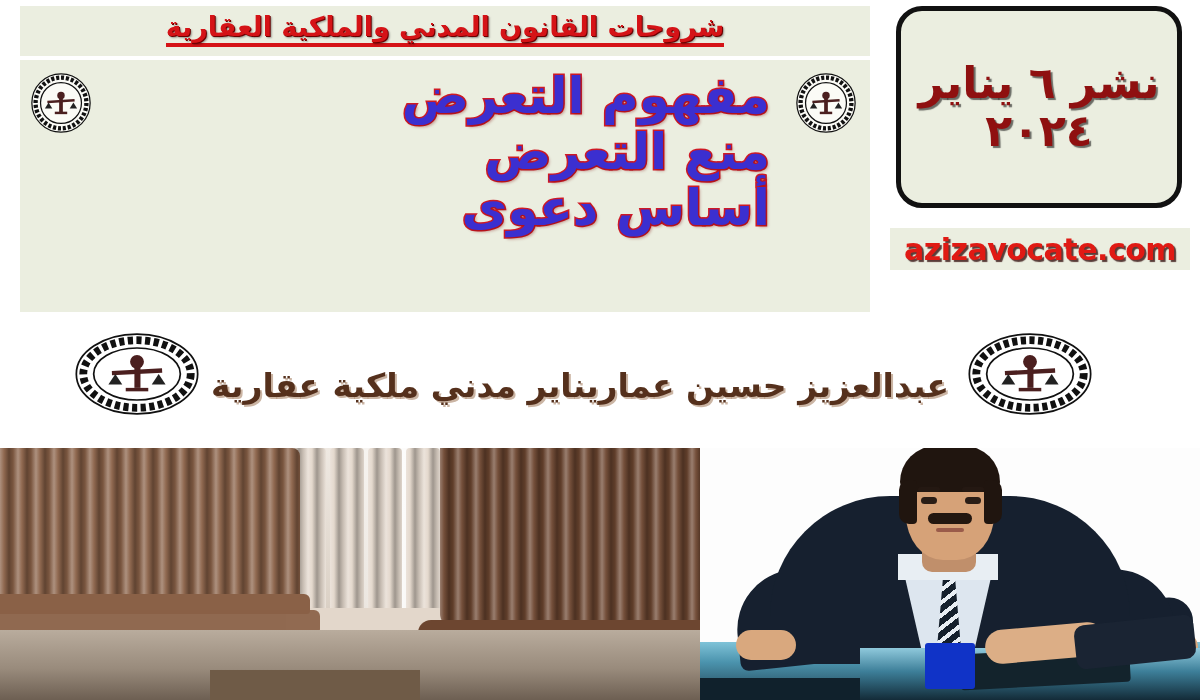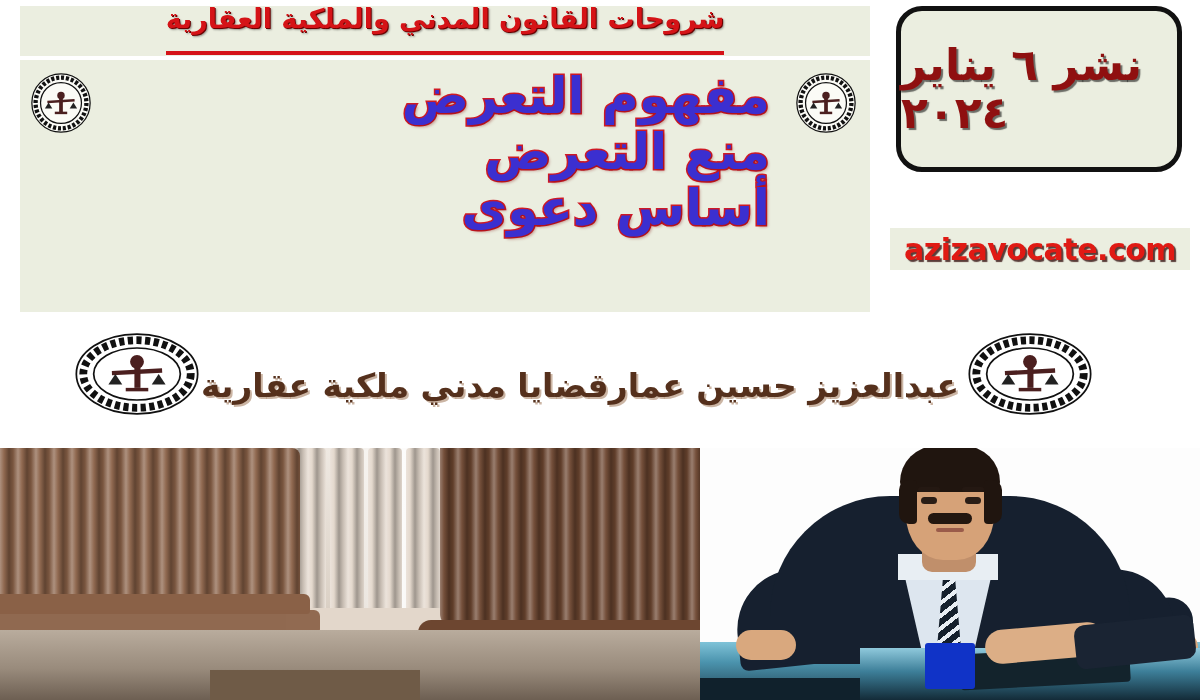--- a/index.html
+++ b/index.html
@@ -23,21 +23,21 @@
     position:absolute;left:20px;top:4px;width:850px;height:52px;
     display:flex;align-items:center;justify-content:center;
     direction:rtl;
   }
   #header-headline .txt{
     font-size:27px;font-weight:bold;color:#d51317;
     font-family:"DejaVu Sans","Liberation Sans",sans-serif;
     letter-spacing:-0.5px;
     text-shadow:1px 1px 0 #6b0000, 2px 2px 2px rgba(0,0,0,.35);
     border-bottom:4px solid #d51317;
-    padding-bottom:18px;line-height:1.05;white-space:nowrap;
+    padding-bottom:1px;line-height:1.05;white-space:nowrap;
   }
 
   
   #main-title{
     position:absolute;left:120px;top:62px;width:650px;height:245px;
     display:flex;flex-direction:column;justify-content:flex-start;
     direction:rtl;padding-top:6px;box-sizing:border-box;
   }
   #main-title .line{
     font-size:50px;font-weight:bold;color:#3b2fd0;line-height:1.12;
@@ -50,23 +50,23 @@
 
   
   .emblem{position:absolute;}
   #emblem-top-left{left:30px;top:72px;width:62px;height:62px;}
   #emblem-top-right{left:795px;top:72px;width:62px;height:62px;}
   #emblem-bottom-left{left:72px;top:330px;width:130px;height:88px;}
   #emblem-bottom-right{left:965px;top:330px;width:130px;height:88px;}
 
   
   #date-box{
-    position:absolute;left:896px;top:6px;width:286px;height:166px;
+    position:absolute;left:896px;top:6px;width:286px;height:202px;
     background:#ebeee0;border:5px solid #111111;border-radius:26px;
-    box-sizing:border-box;display:flex;align-items:flex-end;justify-content:center;
+    box-sizing:border-box;display:flex;align-items:center;justify-content:center;
     flex-direction:column;direction:rtl;
   }
   #date-box .dline{
     font-size:44px;font-weight:bold;color:#8f1010;line-height:1.1;
     white-space:nowrap;
     text-shadow:2px 2px 1px rgba(0,0,0,.55);
     font-family:"DejaVu Sans","Liberation Sans",sans-serif;
   }
 
   
@@ -222,21 +222,21 @@
       <circle cx="75" cy="36" r="8" fill="#4b1f1f"></circle>
       <rect x="46" y="45" width="58" height="5" fill="#4b1f1f" transform="rotate(-3 75 47)"></rect>
       <path d="M50 50 l-8 12 h16 z" fill="#222"></path>
       <path d="M100 50 l-8 12 h16 z" fill="#222"></path>
       <rect x="62" y="66" width="26" height="4" fill="#4b1f1f"></rect>
     </svg>
   </div>
 
   <div id="author-block">
     <div class="aline">عبدالعزيز حسين عمار</div>
-    <div class="aline">قضايا مدني ملكية عقارية</div>
+    <div class="aline">يناير مدني ملكية عقارية</div>
   </div>
 
   <div class="emblem" id="emblem-bottom-right">
     <svg viewBox="0 0 150 100" width="100%" height="100%" aria-hidden="true">
       <ellipse cx="75" cy="50" rx="70" ry="46" fill="#ffffff" stroke="#111" stroke-width="2"></ellipse>
       <ellipse cx="75" cy="50" rx="62" ry="39" fill="none" stroke="#111" stroke-width="9" stroke-dasharray="6 4"></ellipse>
       <ellipse cx="75" cy="50" rx="50" ry="30" fill="#ffffff" stroke="#111" stroke-width="2"></ellipse>
       <rect x="72" y="40" width="7" height="26" fill="#4b1f1f"></rect>
       <circle cx="75" cy="36" r="8" fill="#4b1f1f"></circle>
       <rect x="46" y="45" width="58" height="5" fill="#4b1f1f" transform="rotate(-3 75 47)"></rect>

